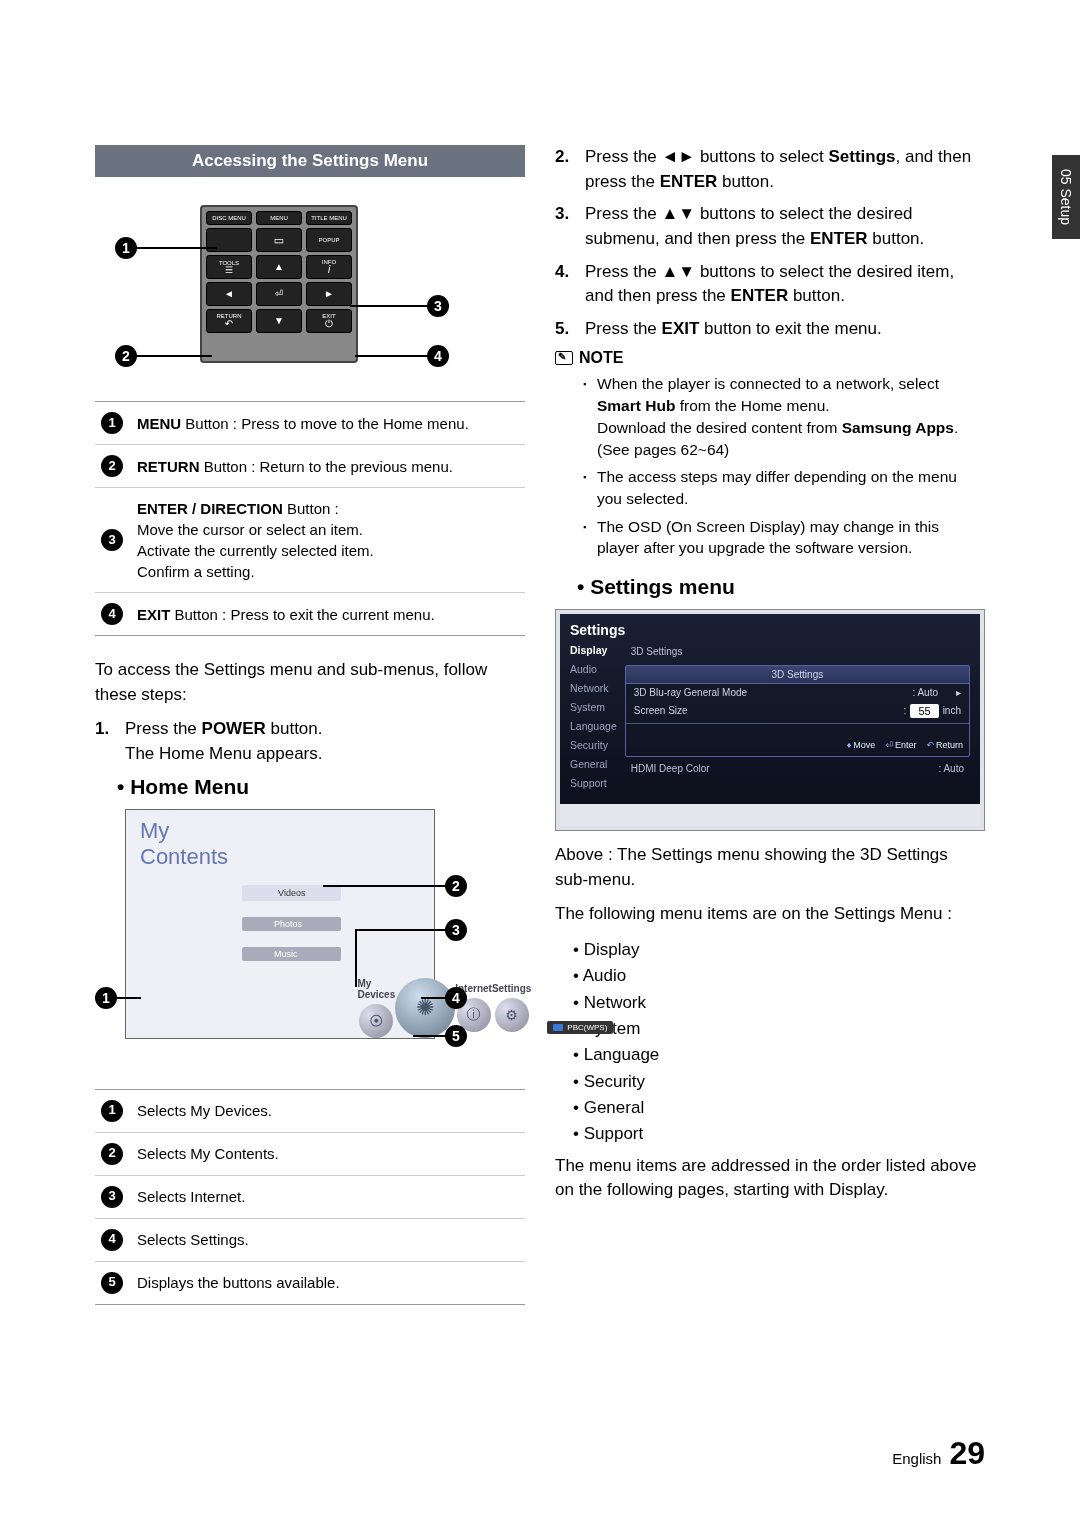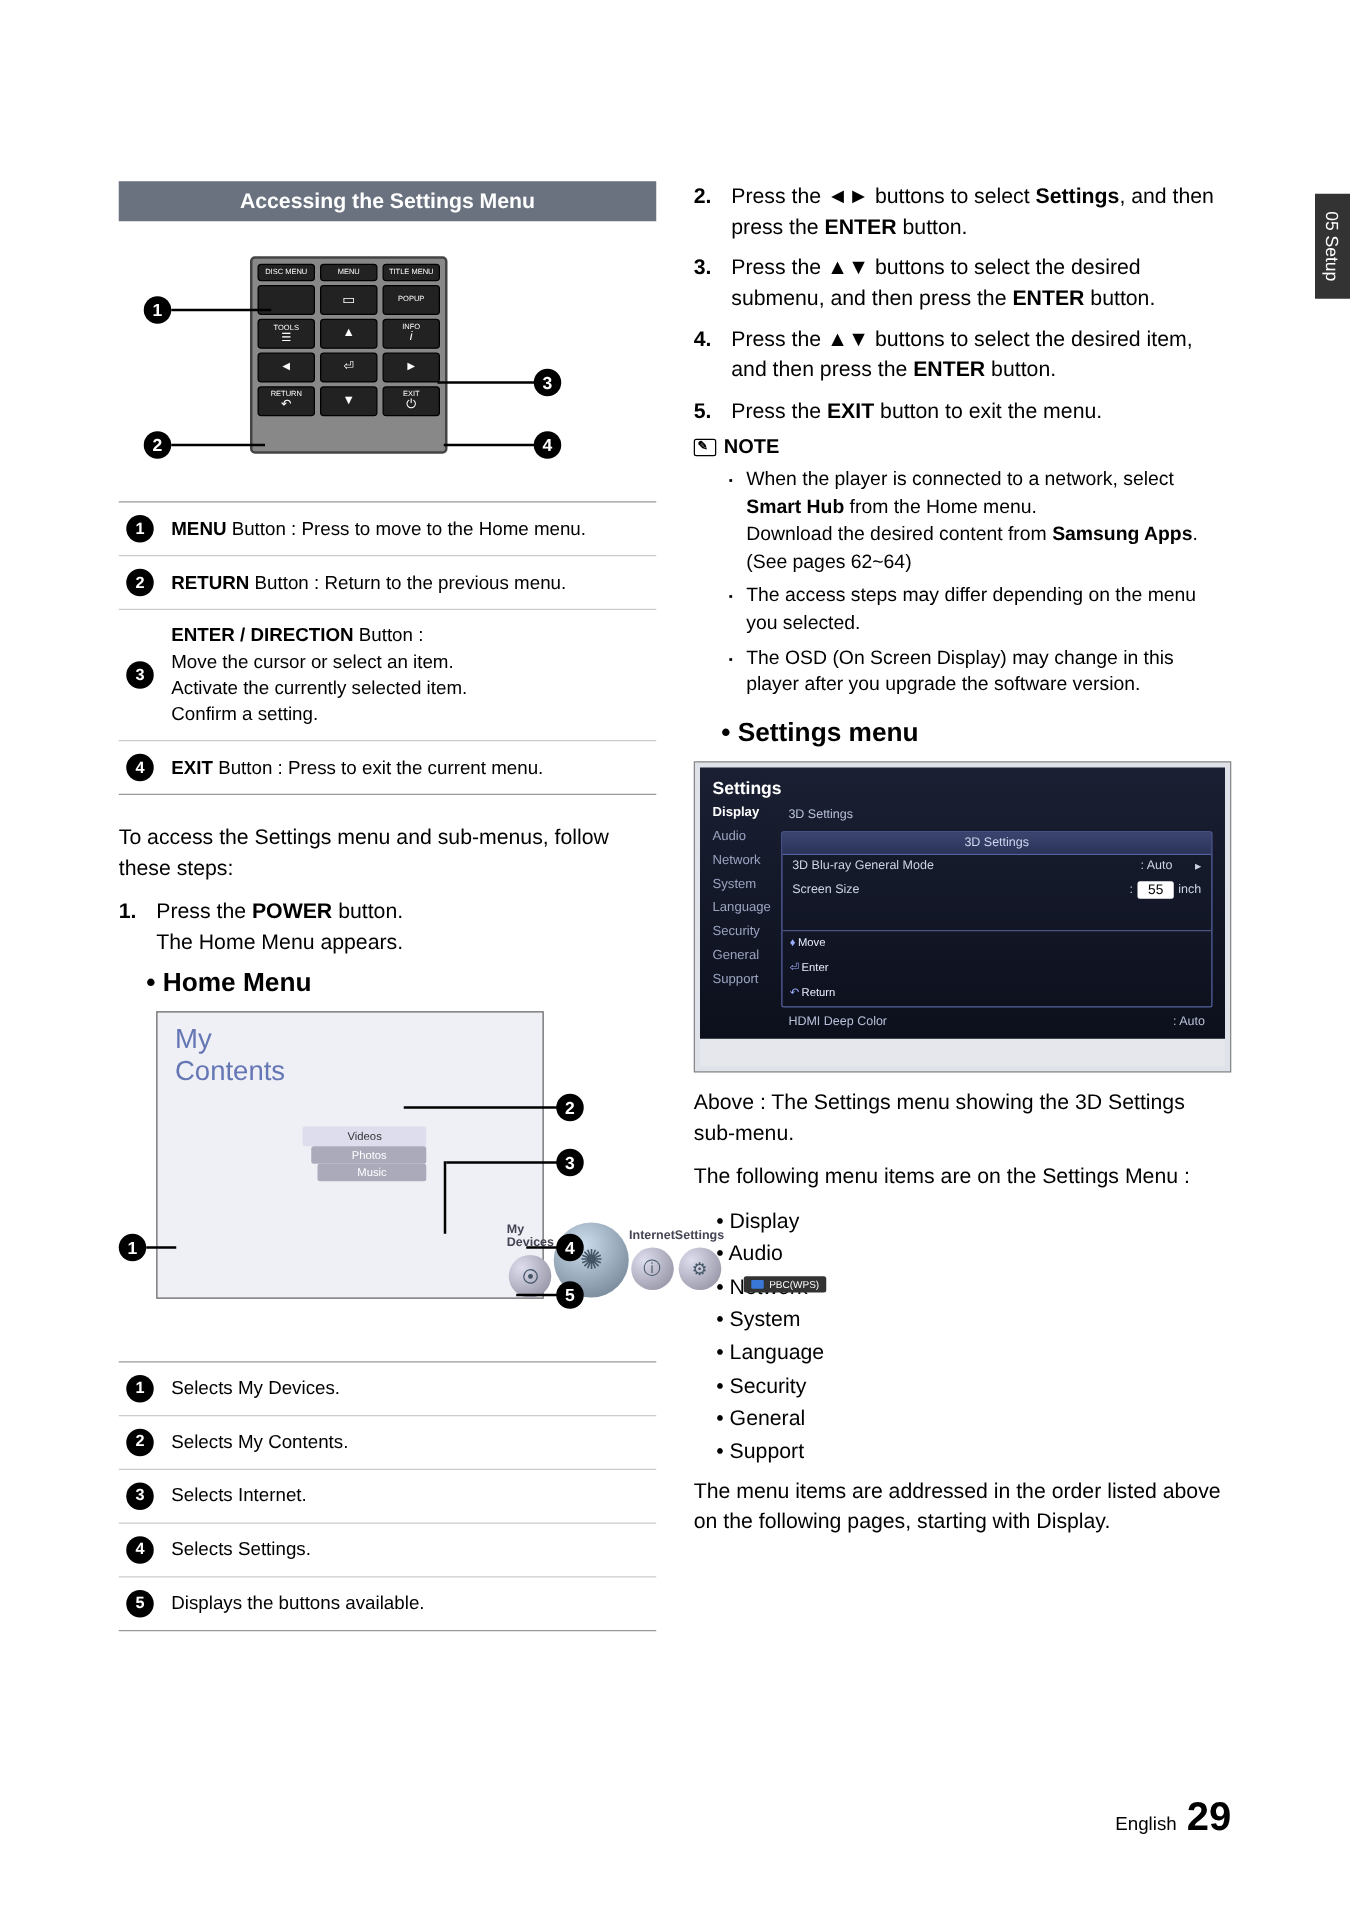--- a/index.html
+++ b/index.html
@@ -143,26 +143,26 @@
     width: 310px; height: 230px;
     border: 1px solid #666;
     background: #eef0f5;
     display: flex; flex-direction: row;
   }
   .home-title {
     color: #6576b5;
     font-size: 22px;
     padding: 8px 14px;
   }
-  .home-cats { align-self: center; display:flex; flex-direction:column; gap:0; margin-top:-2px;align-items:flex-end;}
+  .home-cats { align-self: center; display:flex; flex-direction:column; gap:16px; margin-top:-2px;}
   .home-cat { background:#aab; color:#fff; font-size:9px; padding:2px 32px; border-radius:2px; }
   .home-cat.first { background:#dde; color:#333; padding:3px 36px; }
   .home-icons-row {
     display:flex; justify-content: space-between; align-items:center;
-    padding: 12px 16px 0 16px; margin-top:auto;margin-left:48px;
+    padding: 12px 16px 0 16px; margin-top:auto;
   }
   .home-icon-col { display:flex; flex-direction:column; align-items:center; gap:4px; }
   .home-icon-label { font-size: 10px; color:#445; font-weight:bold; }
   .home-icon-circ { width:34px; height:34px; border-radius:50%; background:radial-gradient(circle at 30% 30%, #dde 0%, #889 100%); display:flex; align-items:center;justify-content:center; font-size:14px; color:#456;}
   .home-icon-circ.big { width:60px; height:60px; background:radial-gradient(circle at 40% 30%, #cde 0%, #678 100%); font-size:22px;}
   .home-bottom { align-self: flex-end; margin: 4px 6px 4px 0; font-size:8px; background:#333; color:#fff; padding:2px 6px; border-radius:2px; display:flex; align-items:center; gap:4px;}
   .home-bottom .d { width:10px; height:7px; background:#3a78d8; border-radius:1px; display:inline-block;}
   
   .osd-wrap { border:1px solid #888; padding: 4px; background:#dfe2e8; margin: 10px 0 12px 0; }
   .osd {
@@ -176,21 +176,21 @@
   .osd-title { font-size:14px; font-weight:bold; color:#fff; margin-bottom:6px; }
   .osd-body { display:flex; gap:8px; }
   .osd-side { display:flex; flex-direction:column; gap:7px; font-size:10.5px; color:#9aa3c0; }
   .osd-side .active { color:#fff; font-weight:bold; }
   .osd-main { flex:1; position:relative; }
   .osd-row { display:flex; justify-content:space-between; padding:2px 6px; font-size:10px; color:#b8c0d8;}
   .osd-panel { border:1px solid #5561a0; border-radius:2px; margin-top:6px; padding-bottom:6px;}
   .osd-panel-head { text-align:center; font-size:10px; color:#cfd6ee; background:linear-gradient(#3b4570,#2a3358); padding:3px 0; border-bottom:1px solid #5561a0;}
   .osd-panel-row { display:flex; justify-content:space-between; align-items:center; padding:3px 8px; font-size:10px;}
   .osd-input { background:#fff; color:#000; padding:0 8px; border-radius:2px; height:14px; display:inline-flex; align-items:center; font-size:11px;}
-  .osd-hint { display:flex; justify-content:flex-end; gap:10px; font-size:9px; padding:4px 6px 0 6px; color:#e8edff; border-top:1px solid #4a5480; margin-top:22px;flex-direction:column;}
+  .osd-hint { display:flex; justify-content:flex-end; gap:10px; font-size:9px; padding:16px 6px 0 6px; color:#e8edff; border-top:1px solid #4a5480; margin-top:2px;}
   .osd-hint span.i { color:#9ab0ff; margin-right:2px; }
   .osd-bottom-spacer { height:22px; background:#e5e7ed; }
   .footer {
     position:absolute; bottom:60px; right:95px;
     font-size:15px; display:flex; align-items:baseline; gap:8px;
   }
   .footer .pg { font-size:32px; font-weight:bold; }
 </style>
 </head>
 <body>

